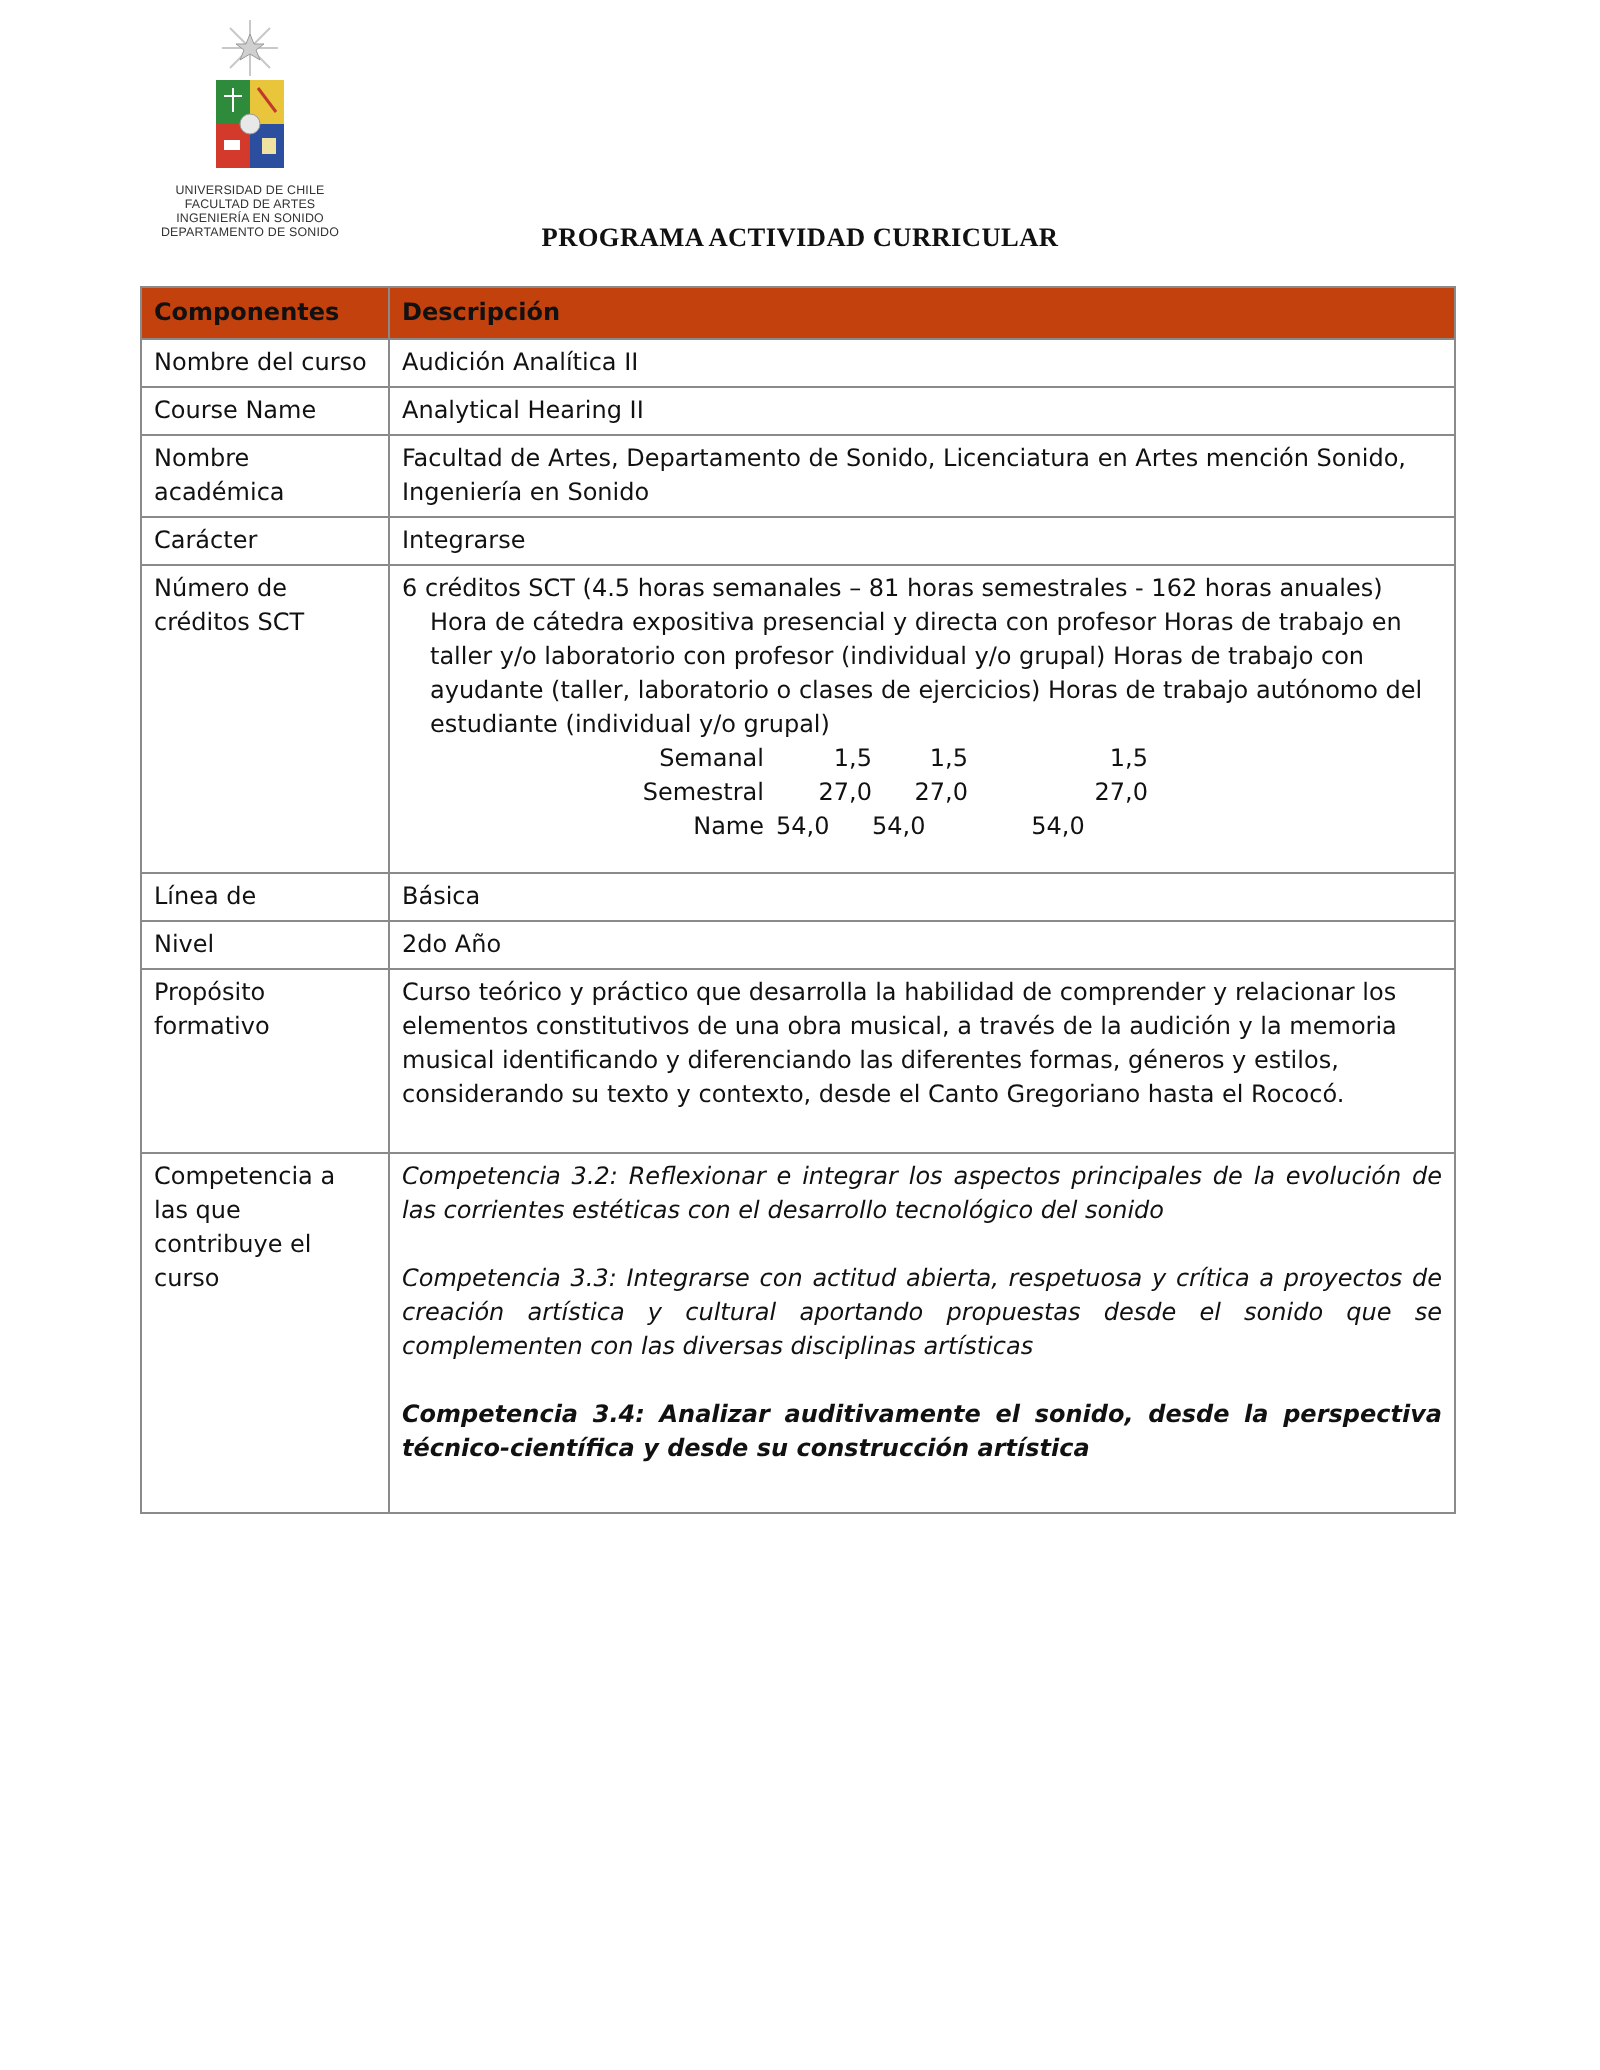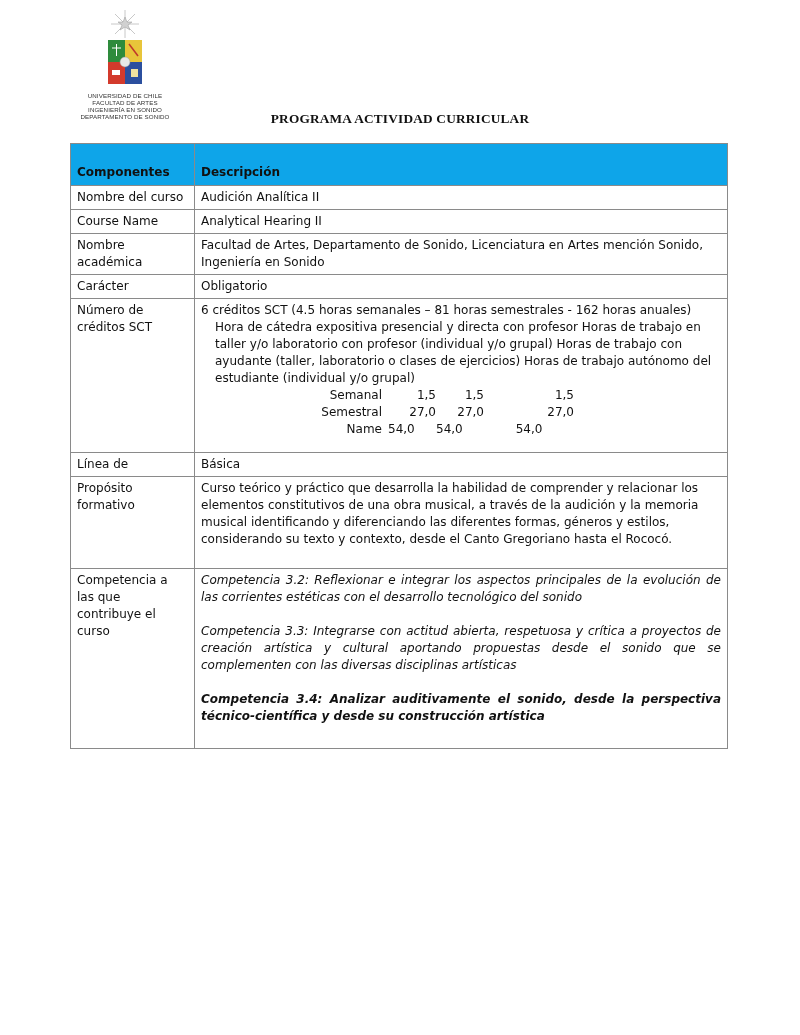--- a/index.html
+++ b/index.html
@@ -25,21 +25,21 @@
   table.prog {
     position: absolute; left: 70px; top: 143px; width: 658px;
     border-collapse: collapse; table-layout: fixed;
     font-family: "DejaVu Sans", sans-serif; font-size: 12px; line-height: 17px;
   }
   table.prog td, table.prog th {
     border: 1.4px solid #8a8a8a; vertical-align: top;
     padding: 3px 6px 3px 6px; text-align: left; font-weight: normal;
   }
   table.prog col.c1 { width: 124px; }
-  table.prog th { background: #0ea5e9; font-weight: bold; padding-top: 20px; padding-bottom: 4px; }
+  table.prog th { background: #c2410c; font-weight: bold; padding-top: 4px; padding-bottom: 4px; }
   .justify { text-align: justify; }
   .credits-body { text-align: center; line-height: 17px; }
   .credits-body .first { text-align: left; }
   .hours-grid { display: grid; grid-template-columns: 70px 48px 48px 90px; justify-content: center; margin-left: -30px; }
   .hours-grid span { text-align: right; }
   .hours-grid .lbl { text-align: right; padding-right: 6px; }
   .clip-label { height: 17px; overflow: hidden; display: block; }
   .comp p { margin: 0 0 17px 0; font-style: italic; text-align: justify; }
   .comp p:last-child { margin-bottom: 16px; font-weight: bold; }
 </style>
@@ -95,21 +95,21 @@
   <tr>
     <td>Course Name</td>
     <td>Analytical Hearing II</td>
   </tr>
   <tr>
     <td>Nombre académica</td>
     <td class="justify">Facultad de Artes, Departamento de Sonido, Licenciatura en Artes mención Sonido, Ingeniería en Sonido</td>
   </tr>
   <tr>
     <td>Carácter</td>
-    <td>Obligatorio</td>
+    <td>Integrarse</td>
   </tr>
   <tr style="height:154px">
     <td>Número de créditos SCT</td>
     <td class="credits-body">
       <div class="first">6 créditos SCT  (4.5 horas semanales – 81 horas semestrales - 162 horas anuales)</div>
       <div style="padding-left:14px">Hora de cátedra expositiva presencial y directa con profesor        Horas de trabajo en taller y/o laboratorio con profesor (individual y/o grupal)        Horas de trabajo con ayudante (taller, laboratorio o clases de ejercicios)        Horas de trabajo autónomo del estudiante (individual y/o grupal)</div>
       <div class="hours-grid">
         <span class="lbl">Semanal</span>
         <span>1,5</span>
         <span>1,5</span>
@@ -124,20 +124,24 @@
         <span style="text-align:center">54,0</span>
       </div>
     </td>
   </tr>
   <tr>
     <td>
           <span class="clip-label">Línea de Formación</span>
         </td>
     <td>Básica</td>
   </tr>
+  <tr>
+    <td>Nivel</td>
+    <td>2do Año</td>
+  </tr>
   <tr style="height:92px">
     <td>Propósito formativo</td>
     <td class="justify">Curso teórico y práctico que desarrolla la habilidad de comprender y relacionar los elementos constitutivos de una obra musical, a través de la audición y la memoria musical identificando y diferenciando las diferentes formas, géneros y estilos, considerando su texto y contexto, desde el Canto Gregoriano hasta el Rococó.</td>
   </tr>
   <tr style="height:180px">
     <td>Competencia a las que contribuye el curso</td>
     <td class="comp">
       <p>Competencia 3.2: Reflexionar e integrar los aspectos principales de la evolución de las corrientes estéticas con el desarrollo tecnológico del sonido</p>
       <p>Competencia 3.3: Integrarse con actitud abierta, respetuosa y crítica a proyectos de creación artística y cultural aportando propuestas desde el sonido que se complementen con las diversas disciplinas artísticas</p>
       <p>Competencia 3.4: Analizar auditivamente el sonido, desde la perspectiva técnico-científica y desde su construcción artística</p>

